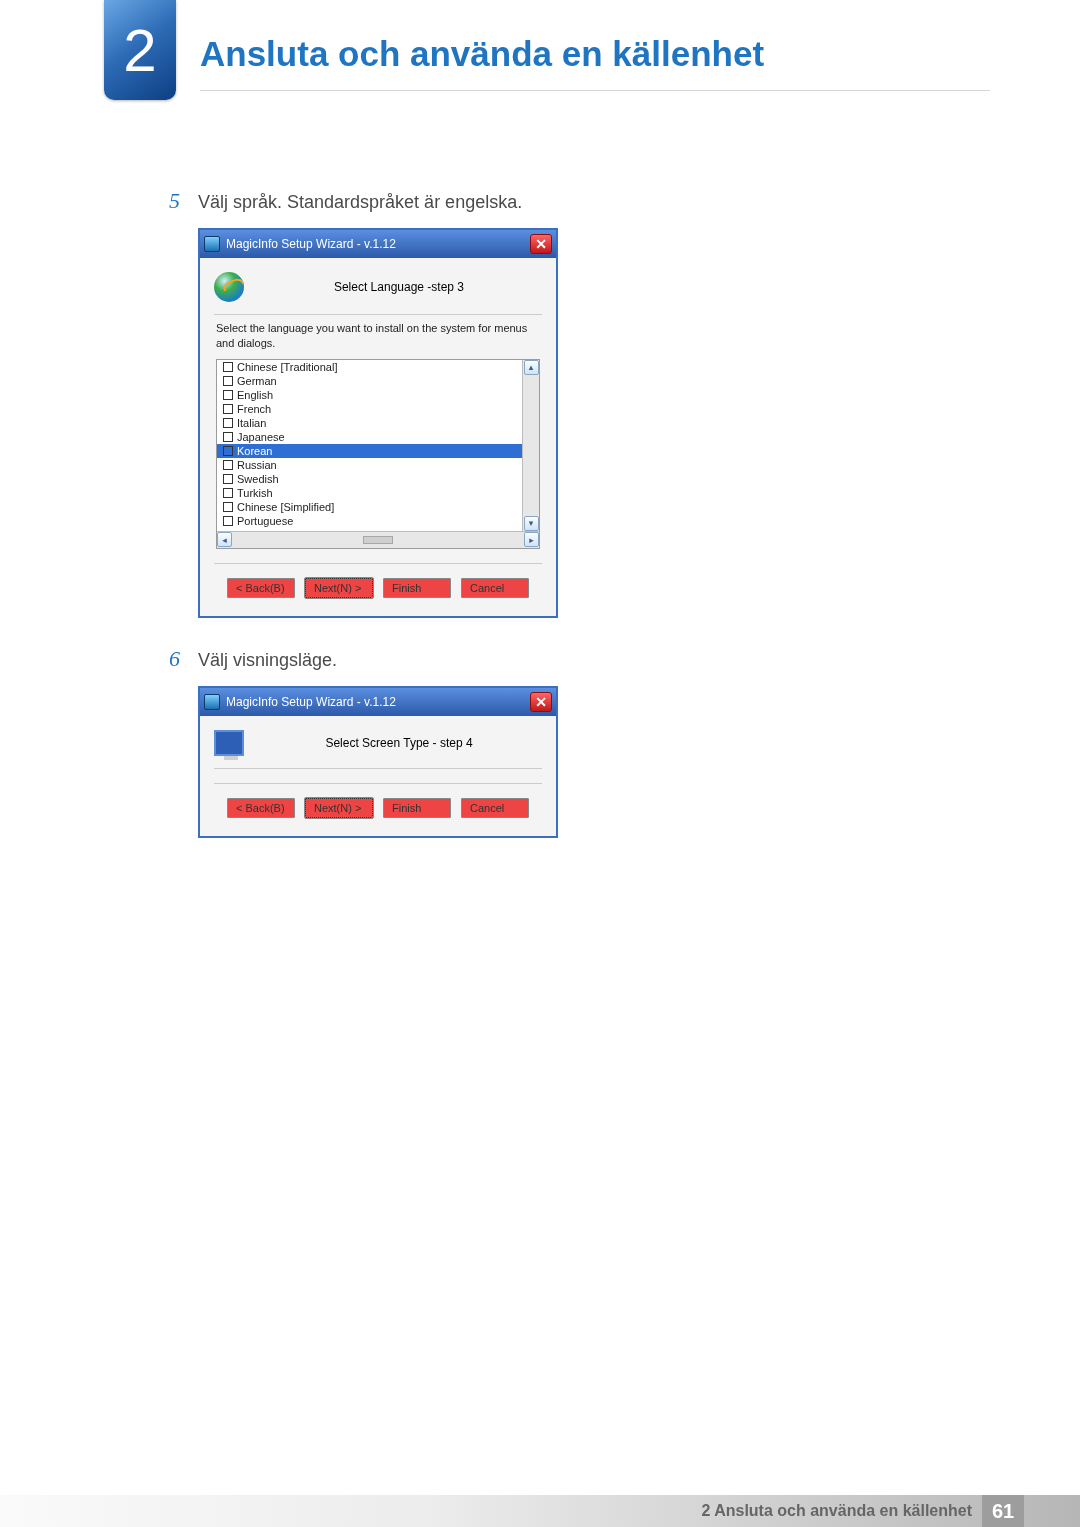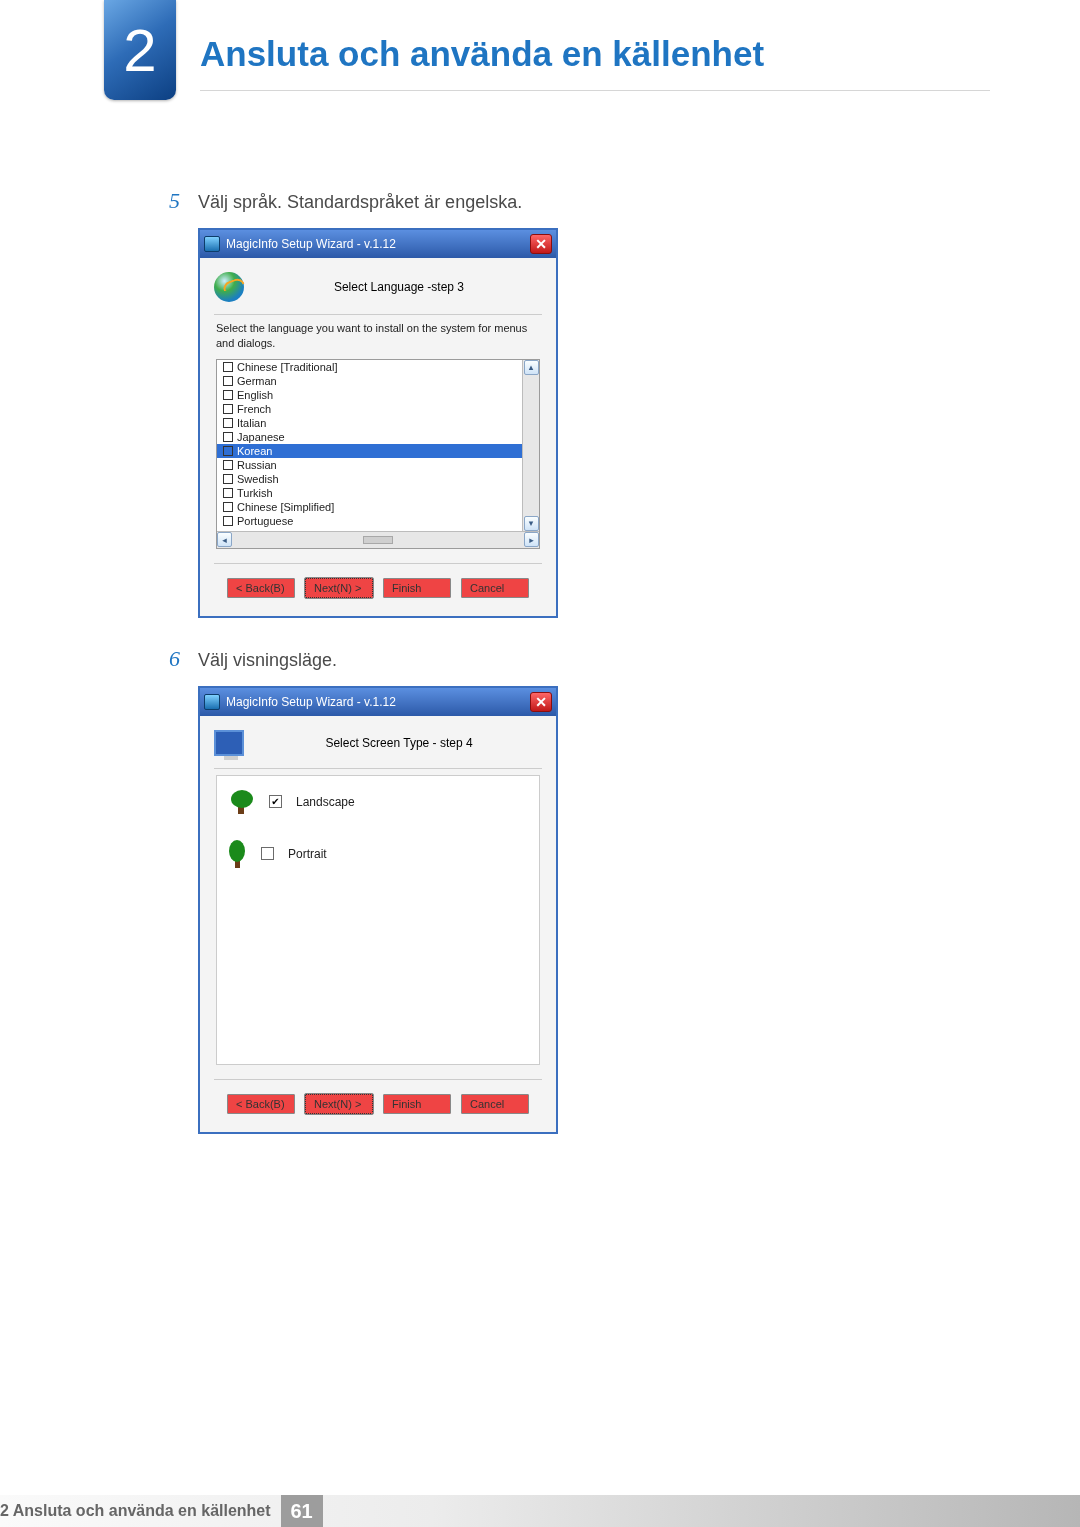--- a/index.html
+++ b/index.html
@@ -64,21 +64,21 @@
   .tree-v::before{content:"";position:absolute;bottom:0;left:6px;width:5px;height:8px;background:#6b3d17;}
   .tree-v::after{content:"";position:absolute;top:0;left:0;width:16px;height:22px;background:#1b8a1b;border-radius:50%;}
   .orient-lbl{font-size:12px;color:#222;}
 
   
   .btn-row { display:flex; gap:10px; justify-content:center; padding:14px 6px 4px 6px; border-top:1px solid #ccc; margin:14px 6px 0 6px; }
   .btn { min-width:68px; padding:3px 8px; font-size:11px; background:#ef4444; border:1px solid #888; border-radius:1px; text-align:left; }
   .btn.focus { border:1px dotted #333; outline:1px solid #888; }
 
   
-  .footer-grad { position:absolute; left:0; bottom:0; height:32px; width:100%; background:linear-gradient(to left, #b6b6b6 0%, #ececec 60%, #fafafa 100%); display:flex; align-items:center; padding-right:16px; }
+  .footer-grad { position:absolute; left:0; bottom:0; height:32px; width:100%; background:linear-gradient(to left, #b6b6b6 0%, #ececec 60%, #fafafa 100%); display:flex; align-items:center; justify-content:flex-end; padding-right:16px; }
   .footer-text { font-size:16px; color:#666; font-weight:600; margin-right:10px; }
   .page-num-box { width:42px; height:32px; background:#9d9d9d; color:#fff; display:flex; align-items:center; justify-content:center; font-size:20px; font-weight:600; margin-right:40px;}
 </style>
 </head>
 <body>
 
 <div class="page">
   <div class="chapter-tab">
     <span class="num">2</span>
   </div>
@@ -191,32 +191,20 @@
           <span class="win-icon"></span>
           <span class="ttl">MagicInfo Setup Wizard - v.1.12</span>
           <span class="closebtn">✕</span>
         </div>
         <div class="dialog-body">
           <div class="panel-head">
             <span class="monitor-icon"></span>
             <span class="panel-title">Select Screen Type - step 4</span>
           </div>
           <div class="rule"></div>
-          <div class="orient-area">
-            <div class="orient-row">
-              <span class="tree-h"></span>
-              <span class="chkbox checked"></span>
-              <span class="orient-lbl">Landscape</span>
-            </div>
-            <div class="orient-row">
-              <span class="tree-v"></span>
-              <span class="chkbox"></span>
-              <span class="orient-lbl">Portrait</span>
-            </div>
-          </div>
           <div class="btn-row">
             <span class="btn">&lt; Back(B)</span>
             <span class="btn focus">Next(N) &gt;</span>
             <span class="btn">Finish</span>
             <span class="btn">Cancel</span>
           </div>
         </div>
       </div>
     </div>
   </div>

